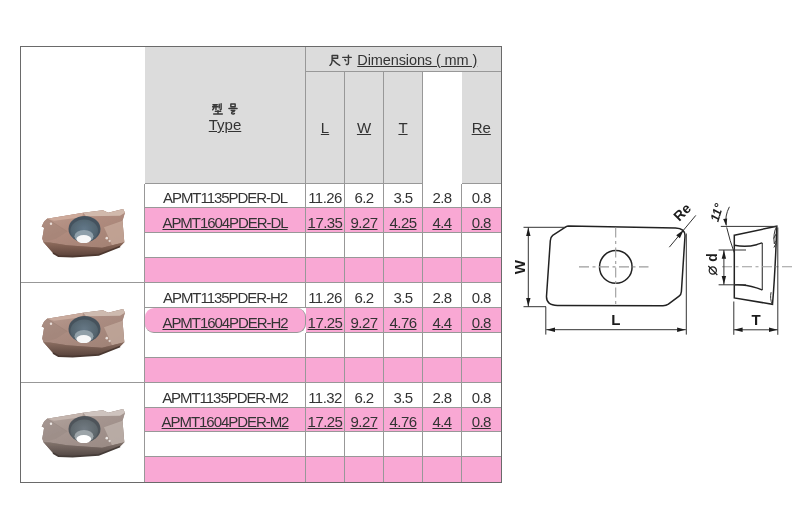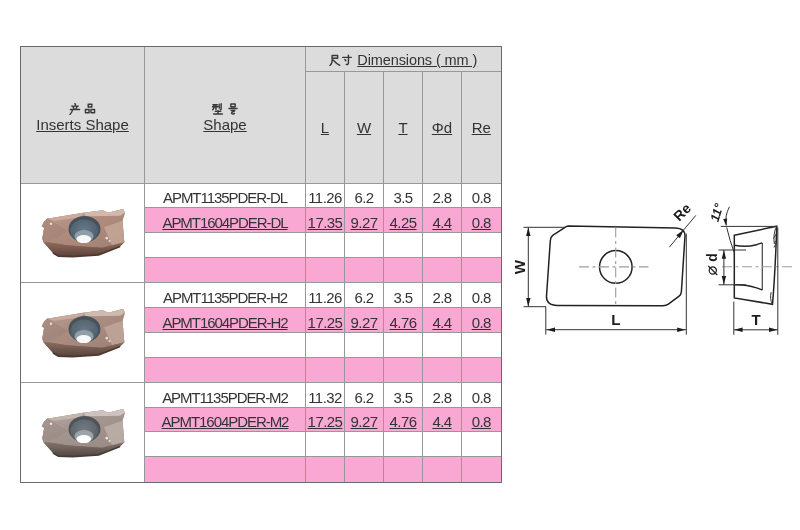--- a/index.html
+++ b/index.html
@@ -68,61 +68,49 @@
    <ellipse cx="41.8" cy="31.2" rx="7.4" ry="3.8" fill="#f7f8f8"></ellipse>
    <circle cx="9" cy="16.8" r="1.2" fill="#e7ddd8"></circle>
    <circle cx="64.8" cy="30.4" r="1.3" fill="#e7ddd8"></circle>
    <circle cx="67.6" cy="33" r="1.1" fill="#ddd2cc"></circle>
   </g>
  </defs>
 </svg>
 
 <div class="tbl">
 
-  <div class="hdr" style="grid-column:1;grid-row:1/3;padding-top:5px;">
-    <div class="cjkrow">
-      <svg class="cjk" viewBox="0 0 100 100">
-          <path d="M50 4 L54 16 M22 26 H78 M35 34 L41 45 M65 34 L59 45 M12 54 H88 M30 54 C28 69 20 84 8 96"></path>
-        </svg>
-      <svg class="cjk" viewBox="0 0 100 100">
-          <path d="M35 10 H65 V34 H35 Z M12 54 H42 V82 H12 Z M58 54 H88 V82 H58 Z"></path>
-        </svg>
-    </div>
-    <div class="en">Inserts Shape</div>
-  </div>
 
   <div class="hdr" style="grid-column:2;grid-row:1/3;padding-top:5px;">
     <div class="cjkrow">
       <svg class="cjk" viewBox="0 0 100 100">
           <path d="M8 14 H44 M4 32 H48 M18 14 V32 C17 42 12 50 6 56 M33 14 V56 M60 10 V42 M76 6 V50 C76 56 72 58 68 56 M28 70 H72 M50 62 V90 M14 92 H86"></path>
         </svg>
       <svg class="cjk" viewBox="0 0 100 100">
           <path d="M32 8 H68 V32 H32 Z M16 46 H84 M35 62 H65 M65 62 C65 74 35 72 38 84 C40 92 58 94 62 87"></path>
         </svg>
     </div>
-    <div class="en">Shape</div>
+    <div class="en">Type</div>
   </div>
 
   <div class="hdr lastc" style="grid-column:3/8;grid-row:1;flex-direction:row;padding-top:3px;">
     <svg class="cjkd" viewBox="0 0 100 100">
         <path d="M26 12 H72 V36 M26 36 H72 M26 12 V58 M26 58 C25 74 18 88 8 96 M36 52 C50 68 70 84 90 94"></path>
       </svg>
     <svg class="cjkd" viewBox="0 0 100 100" style="margin-right:4px">
         <path d="M14 28 H86 M62 10 V74 C62 86 52 90 44 86 M32 46 L40 56"></path>
       </svg>
     <span class="dimspan">Dimensions ( mm )</span>
   </div>
 
   <div class="hdr" style="grid-column:3;grid-row:2;">L</div>
 
   <div class="hdr" style="grid-column:4;grid-row:2;">W</div>
 
   <div class="hdr" style="grid-column:5;grid-row:2;">T</div>
 
-  <div class="hdr" style="grid-column:6;grid-row:2;">Φd</div>
 
   <div class="hdr lastc" style="grid-column:7;grid-row:2;">Re</div>
 
   <div class="photoc" style="grid-column:1;grid-row:3/7;">
       <svg style="filter:saturate(1.18)" width="86" height="55" viewBox="-2 -1 86 52" preserveAspectRatio="none">
         <use href="#insertart"></use>
       </svg>
     </div>
 
   <div class="typ" style="grid-column:2;grid-row:3;">APMT1135PDER-DL</div>
@@ -155,21 +143,21 @@
         <use href="#insertart"></use>
       </svg>
     </div>
 
   <div class="typ" style="grid-column:2;grid-row:7;">APMT1135PDER-H2</div>
   <div class="num" style="grid-column:3;grid-row:7;">11.26</div>
   <div class="num" style="grid-column:4;grid-row:7;">6.2</div>
   <div class="num" style="grid-column:5;grid-row:7;">3.5</div>
   <div class="num" style="grid-column:6;grid-row:7;">2.8</div>
   <div class="num lastc" style="grid-column:7;grid-row:7;">0.8</div>
-  <div class="typ g" style="grid-column:2;grid-row:8;">APMT1604PDER-H2</div>
+  <div class="typ g" style="grid-column:2;grid-row:8;border-radius:9px;">APMT1604PDER-H2</div>
   <div class="num g" style="grid-column:3;grid-row:8;">17.25</div>
   <div class="num g" style="grid-column:4;grid-row:8;">9.27</div>
   <div class="num g" style="grid-column:5;grid-row:8;">4.76</div>
   <div class="num g" style="grid-column:6;grid-row:8;">4.4</div>
   <div class="num g lastc" style="grid-column:7;grid-row:8;">0.8</div>
   <div style="grid-column:2;grid-row:9;"></div>
   <div style="grid-column:3;grid-row:9;"></div>
   <div style="grid-column:4;grid-row:9;"></div>
   <div style="grid-column:5;grid-row:9;"></div>
   <div style="grid-column:6;grid-row:9;"></div>

